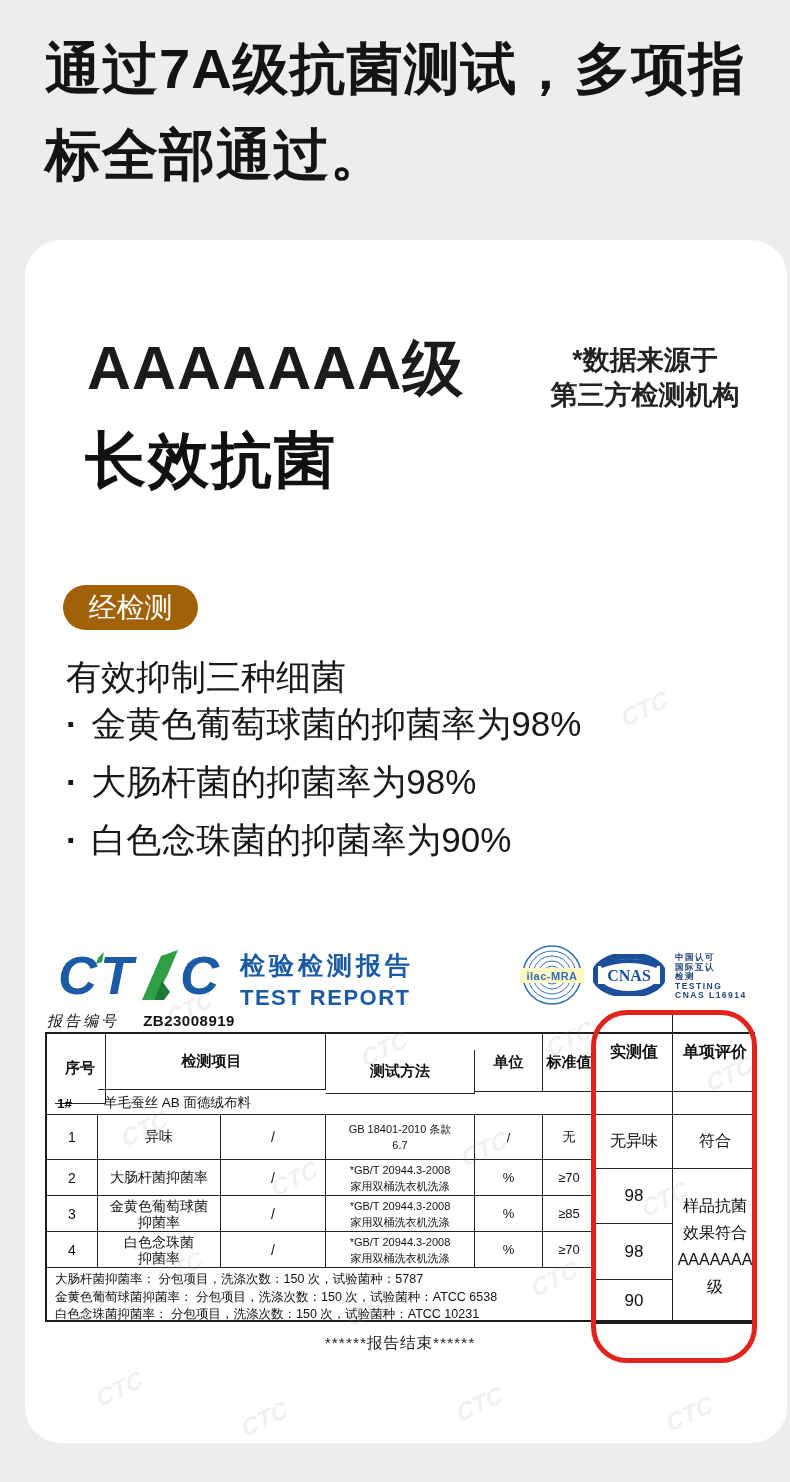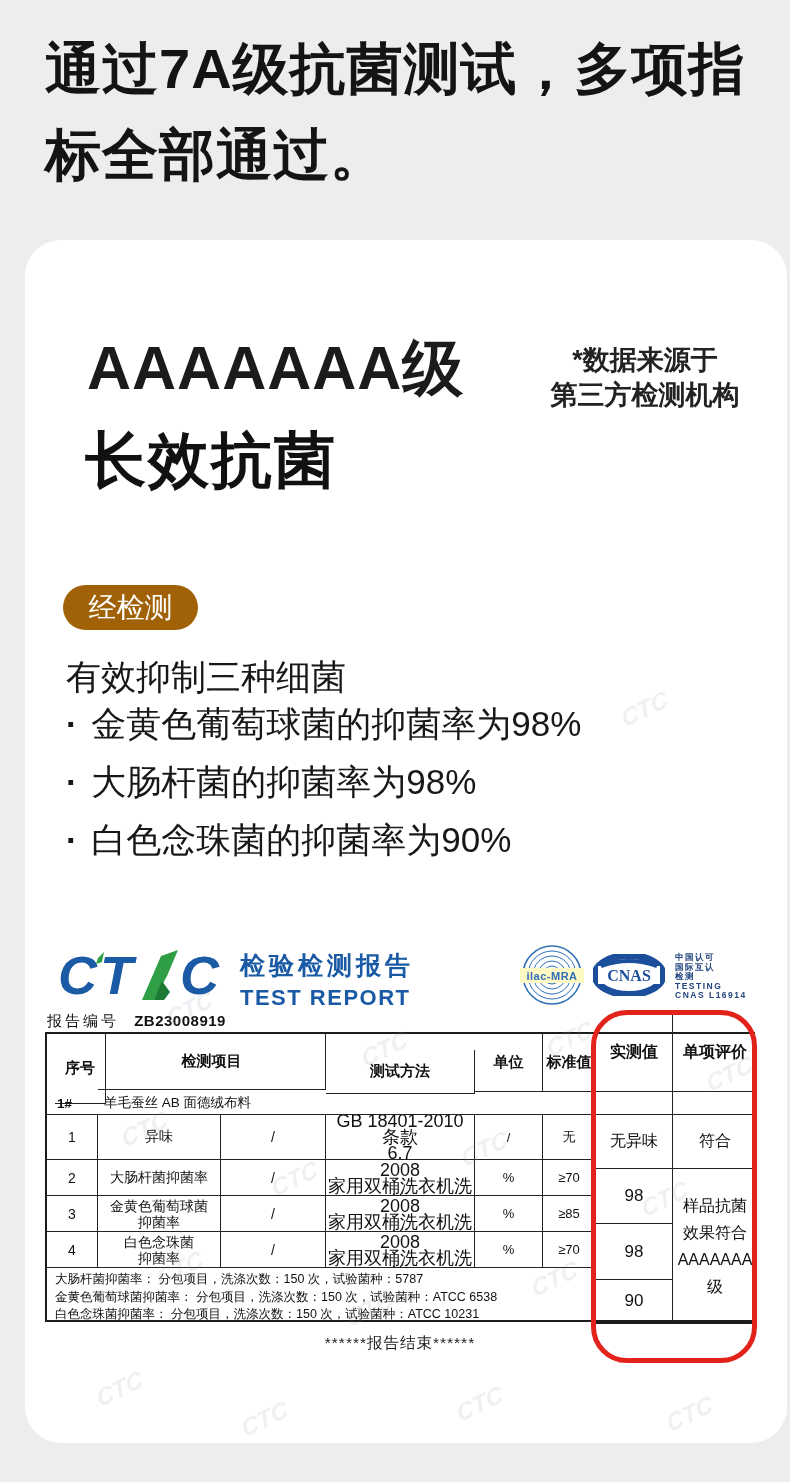--- a/index.html
+++ b/index.html
@@ -64,39 +64,39 @@
   .cnas-stamp{position:absolute; left:568px; top:714px; width:72px; height:42px;}
   .cnas-side{
     position:absolute; left:650px; top:713px;
     font-size:8.5px; line-height:9.6px; letter-spacing:1.5px;
     color:#23457e; white-space:pre-line; font-weight:600;
   }
   .report-no{
     position:absolute; left:22px; top:772px;
     font-size:15px; color:#111;
   }
-  .report-no-label{letter-spacing:3px; margin-right:11px;}
+  .report-no-label{letter-spacing:3px; margin-right:20px;font-style:italic;}
   .report-no-value{font-weight:600; letter-spacing:0.5px;}
 
   
   .rtable{
     position:absolute; left:20px; top:792px; width:710px; height:290px;
     border:2px solid #1c1c1c; box-sizing:border-box;
   }
   .cell{
     position:absolute; box-sizing:border-box;
     display:flex; align-items:center; justify-content:center;
     font-size:14px; color:#111; text-align:center;
     border-right:1.5px solid #222; border-bottom:1.5px solid #222;
     overflow:hidden;
   }
   .cell.th{font-weight:700; font-size:15px;}
   .cell.left{justify-content:flex-start; text-align:left;}
   .pre{white-space:pre-line;}
-  .method{font-size:18px; line-height:16px;}
+  .method{font-size:11px; line-height:16px;}
   .small{font-size:13px;}
   .sample-no{padding-left:10px; font-weight:600; font-size:13.5px;}
   .sample-name{margin-left:32px; font-size:13.5px;}
   .foot-notes{
     position:absolute; left:0; top:234px; width:549px; height:56px;
     box-sizing:border-box; padding:3px 0 0 8px;
     font-size:12.5px; line-height:17.5px; color:#111;
   }
   .right-cols{position:absolute; left:549px; top:-20px; width:161px; height:310px;}
   .rcell{

